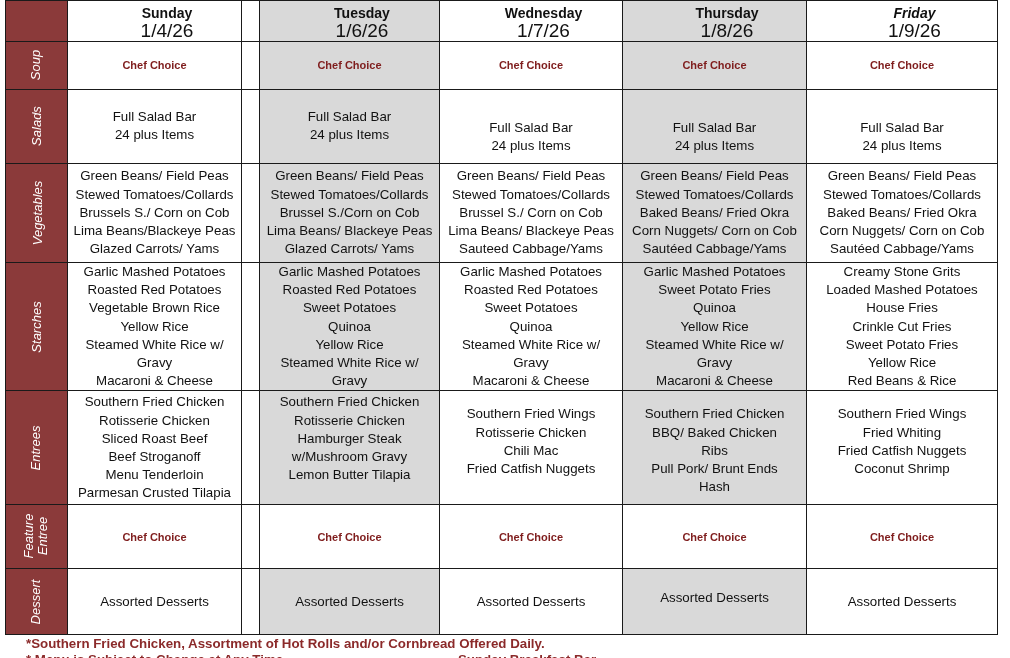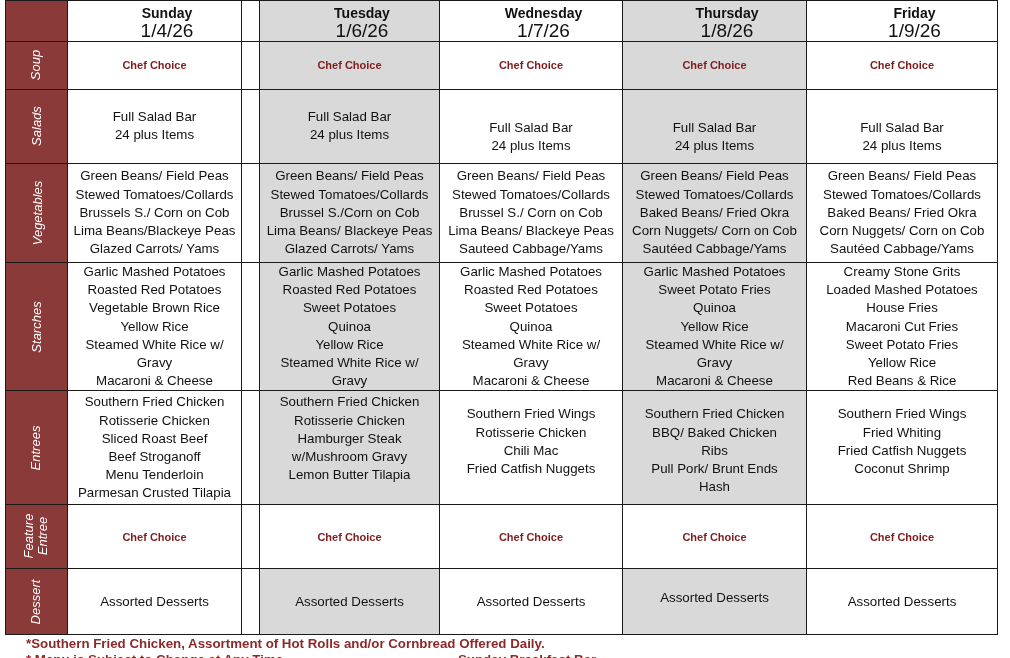--- a/index.html
+++ b/index.html
@@ -57,21 +57,21 @@
     .label-text.two-line {
       text-align: center;
     }
     .shaded { background: #d9d9d9; }
     .day-name {
       display: block;
       font-weight: bold;
       font-size: 14px;
       line-height: 18px;
     }
-    .day-name.italic { }
+    .day-name.italic { font-style: italic; }
     .day-date {
       display: block;
       font-size: 19px;
       line-height: 17px;
     }
     .chef {
       color: #7f1d1d;
       font-weight: bold;
       font-size: 11px;
     }
@@ -278,21 +278,21 @@
       <span class="item-line">Quinoa</span>
       <span class="item-line">Yellow Rice</span>
       <span class="item-line">Steamed White Rice w/</span>
       <span class="item-line">Gravy</span>
       <span class="item-line">Macaroni &amp; Cheese</span>
     </td>
     <td>
       <span class="item-line">Creamy Stone Grits</span>
       <span class="item-line">Loaded Mashed Potatoes</span>
       <span class="item-line">House Fries</span>
-      <span class="item-line">Macaroni Cut Fries</span>
+      <span class="item-line">Crinkle Cut Fries</span>
       <span class="item-line">Sweet Potato Fries</span>
       <span class="item-line">Yellow Rice</span>
       <span class="item-line">Red Beans &amp; Rice</span>
     </td>
   </tr>
 
   <tr class="row-entrees">
     <td class="label-cell">
       <span class="label-text">Entrees</span>
     </td>

